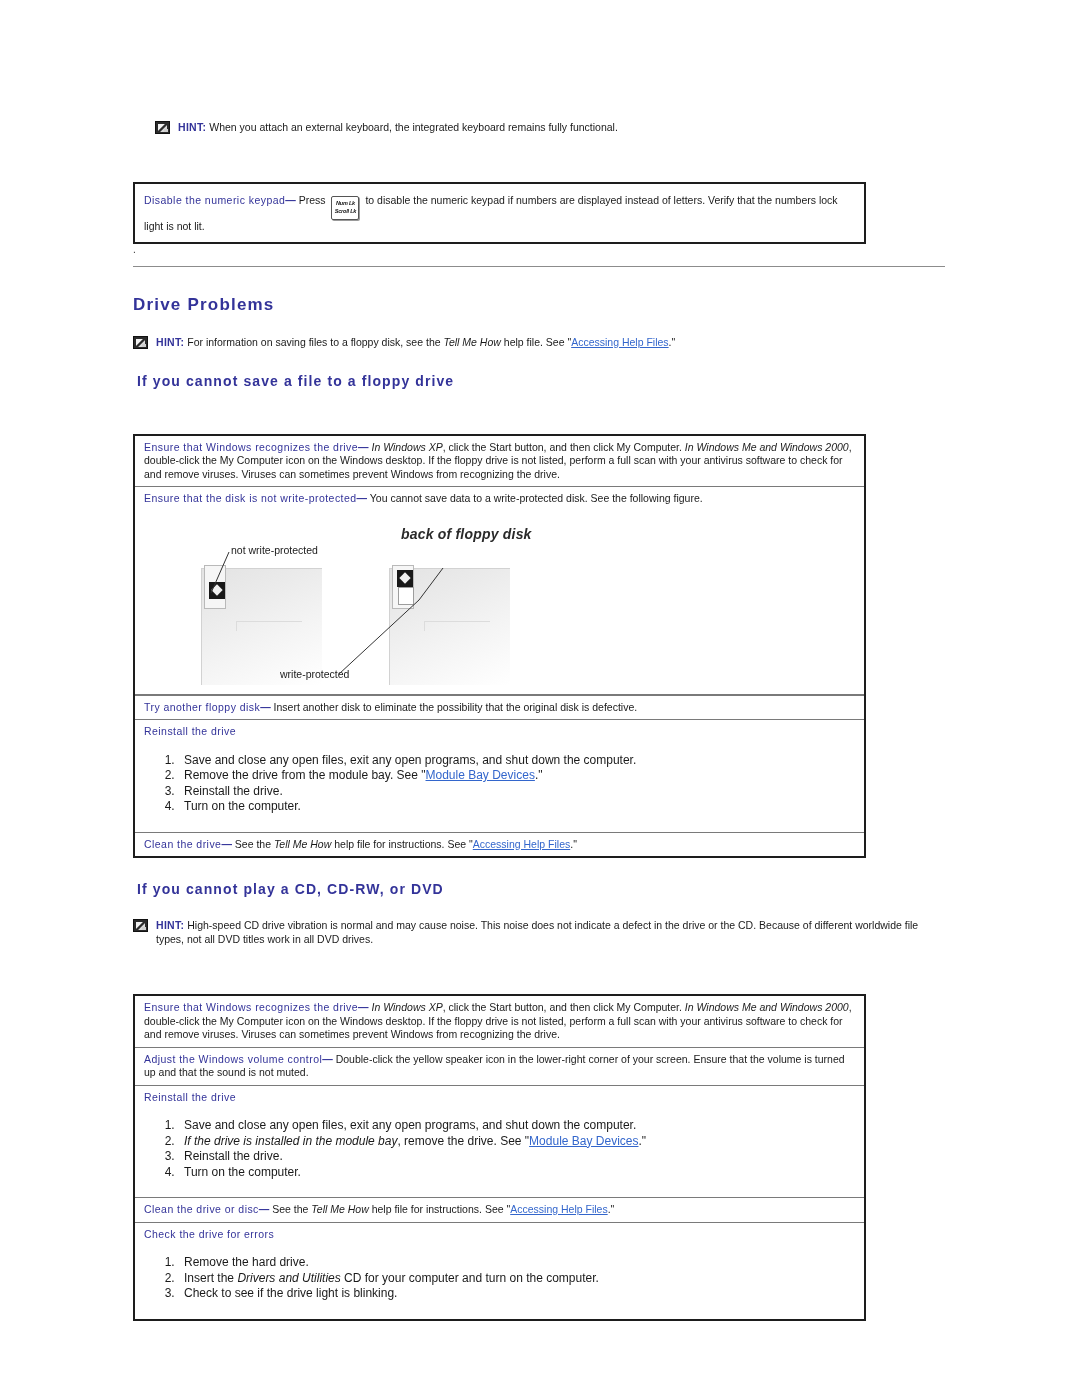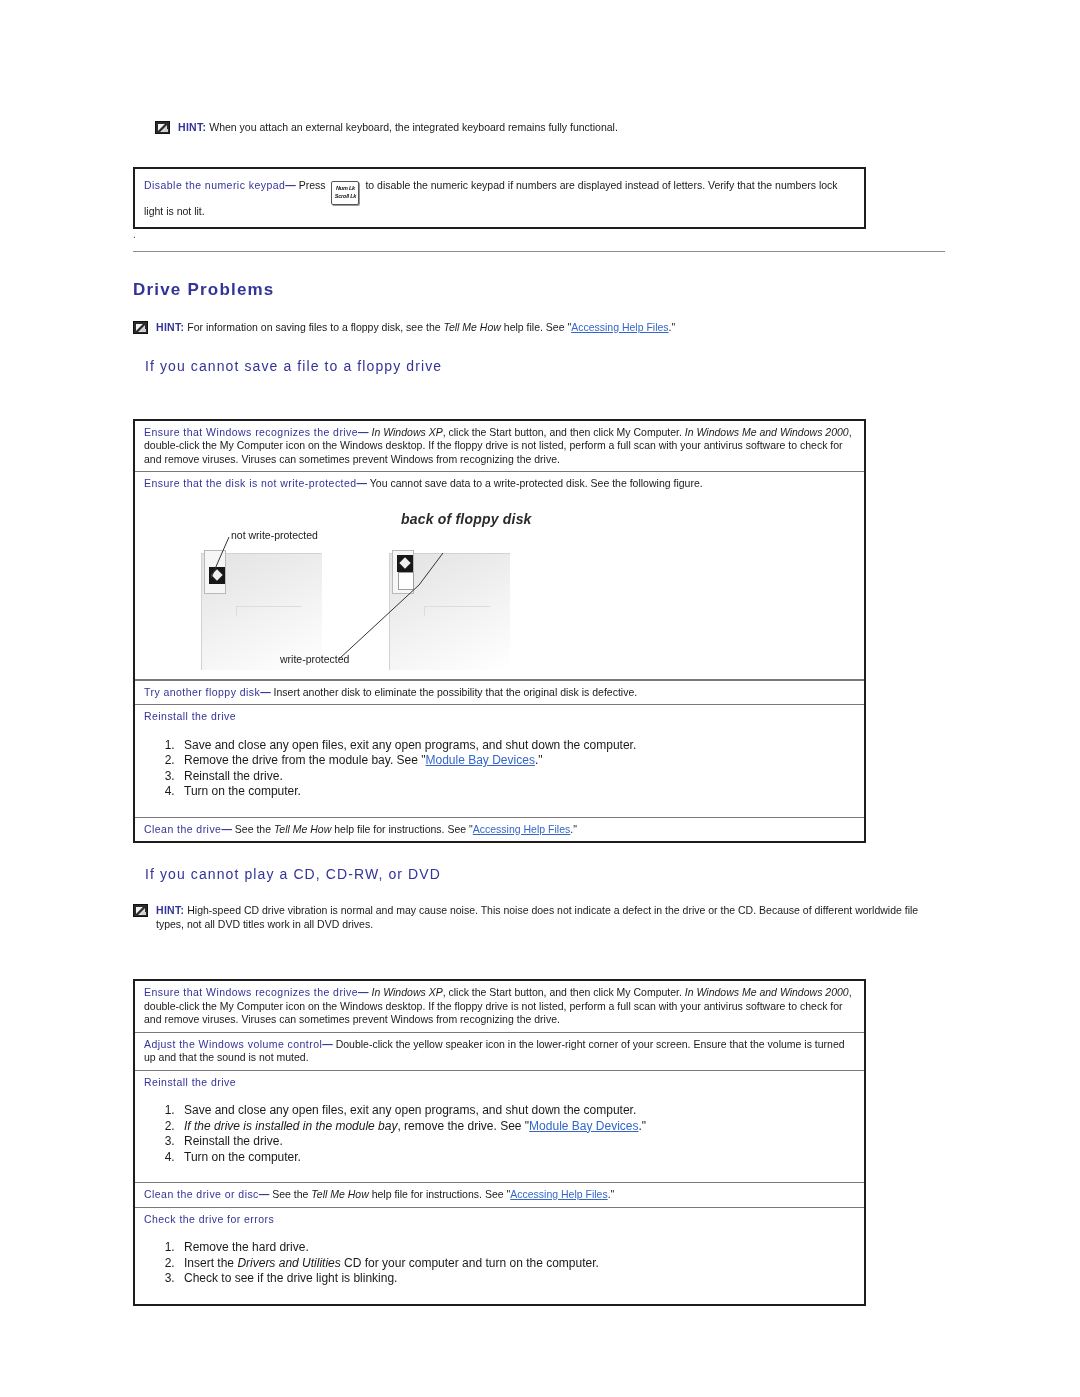--- a/index.html
+++ b/index.html
@@ -66,23 +66,23 @@
     color: #333399;
     font-size: 17px;
     font-weight: bold;
     letter-spacing: 1.2px;
     margin: 0;
     line-height: 20px;
   }
   h2.sub {
     color: #333399;
     font-size: 14px;
-    font-weight: normal;
+    font-weight: bold;
     letter-spacing: 1.1px;
-    margin: 12px;
+    margin: 4px;
     line-height: 18px;
   }
 
   hr.rule {
     border: 0;
     border-top: 1px solid #8c8c8c;
     margin: 0;
     width: 812px;
   }
 
@@ -230,21 +230,21 @@
 </head>
 <body>
 
 <div class="page">
 
   <div class="hint" style="margin-top:120px;padding-left:22px;">
     <span class="hint-icon"></span>
     <span class="hint-body"><span class="hint-label">HINT:</span> <span>When you attach an external keyboard, the integrated keyboard remains fully functional.</span></span>
   </div>
 
-  <div class="tbl" style="margin-top:33px;">
+  <div class="tbl" style="margin-top:48px;">
     <div class="row" style="padding-top:10px;padding-bottom:8px;">
       <span class="term">Disable the numeric keypad</span><span class="dash">—</span><span> Press</span>
       <span class="keycap">
         <span class="k1">Num Lk</span>
         <span>Scroll Lk</span>
       </span>
       <span>to disable the numeric keypad if numbers are displayed instead of letters. Verify that the numbers lock light is not lit.</span>
     </div>
   </div>
   <div style="position:relative;height:18px;">

